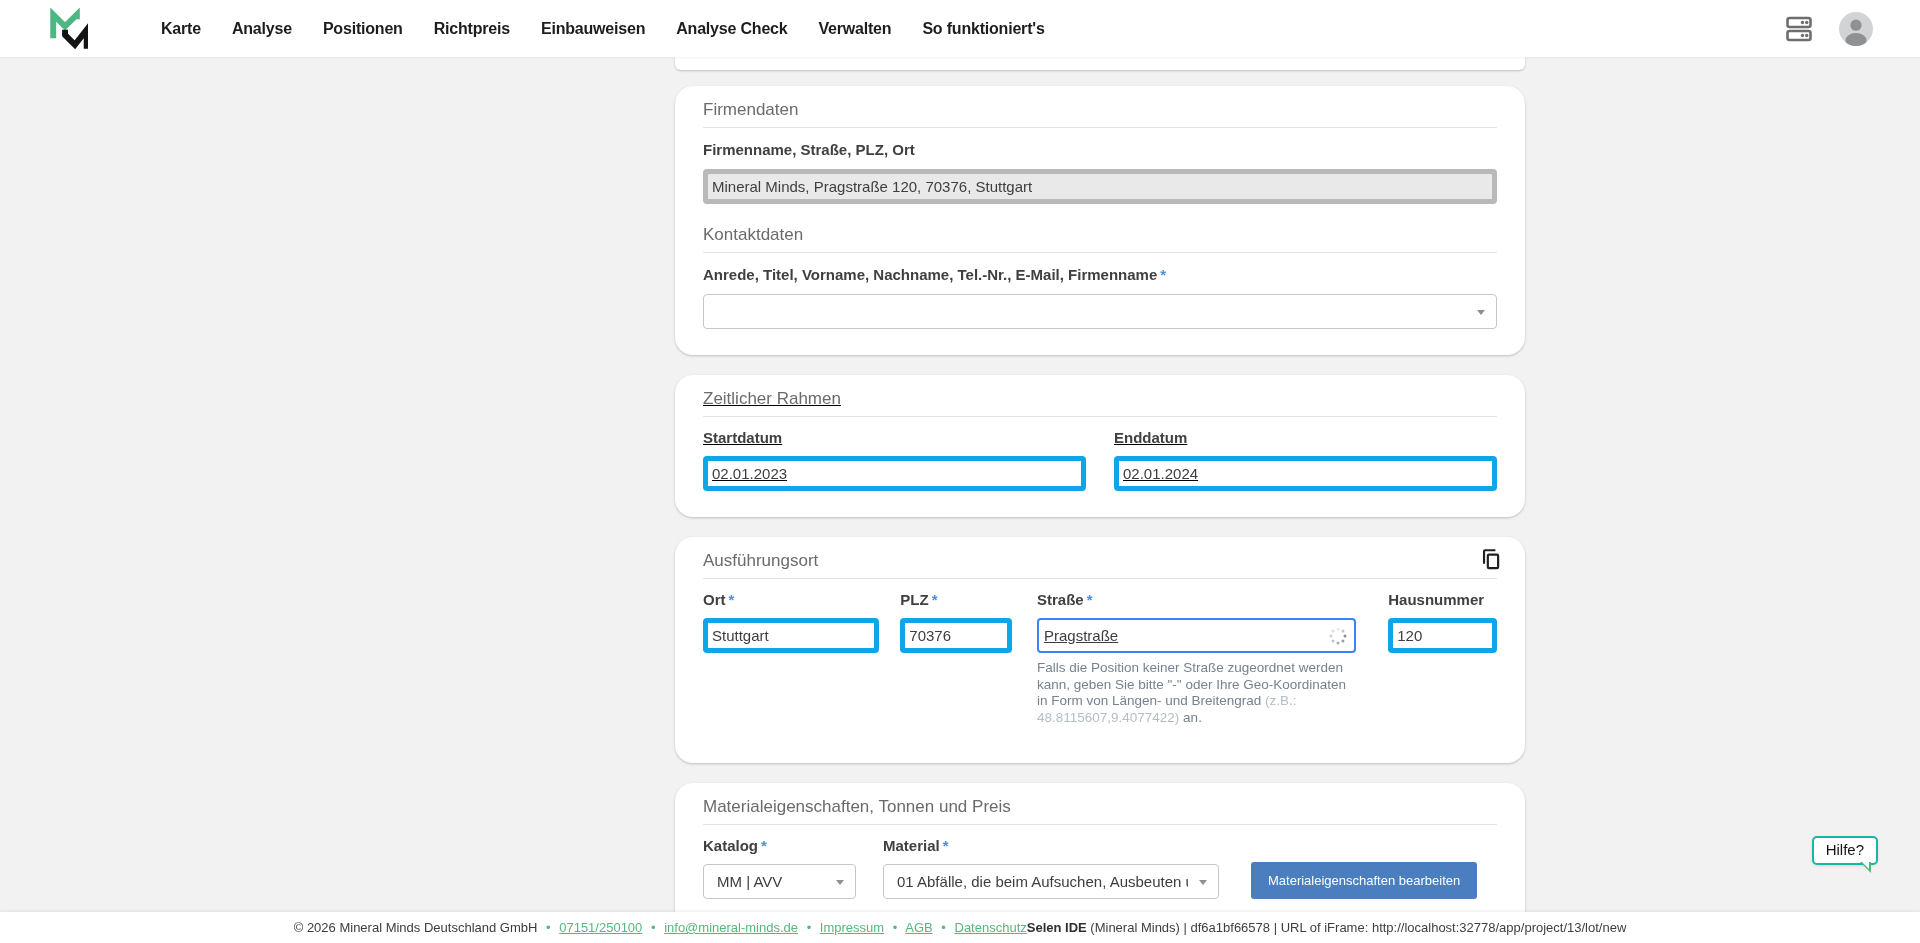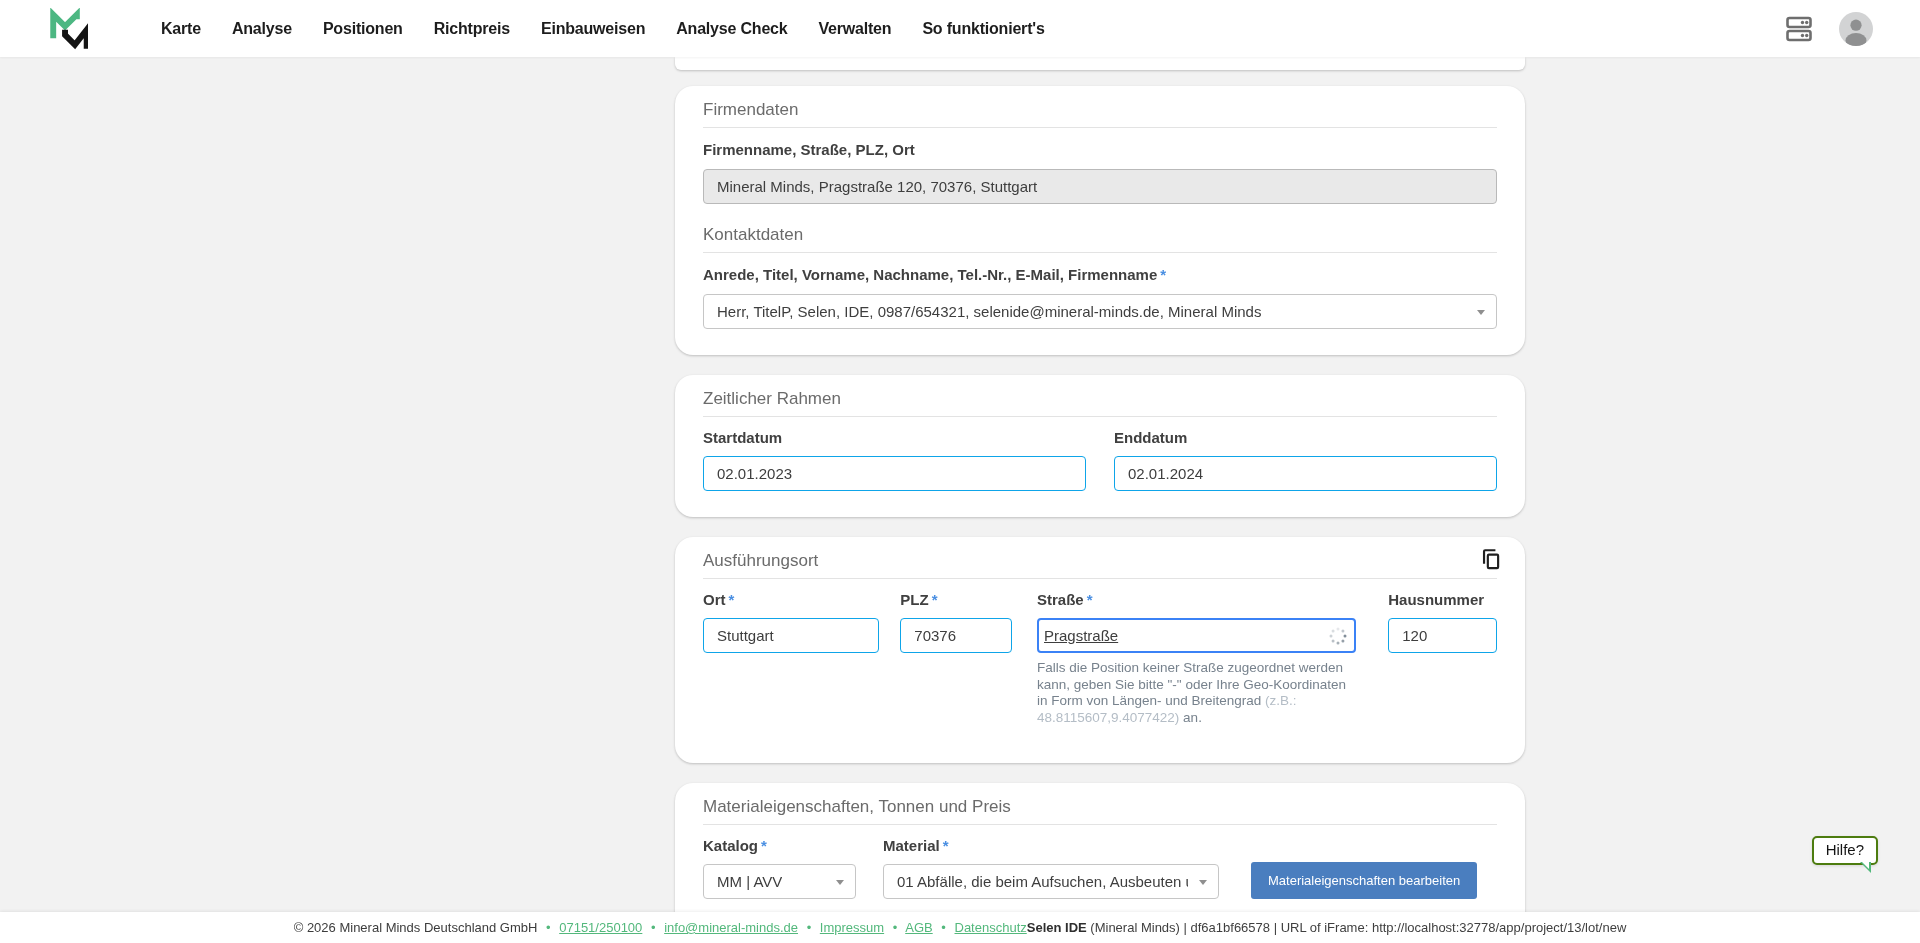--- a/index.html
+++ b/index.html
@@ -27,31 +27,31 @@
   .topbar-right { margin-left:auto; margin-right:46px; display:flex; align-items:center; gap:24px; }
   .icon-btn { background:none; border:none; padding:0; cursor:pointer; display:flex; align-items:center; }
   
   .card {
     position:absolute; left:675px; width:850px; background:#fff;
     border-radius:18px; padding:0 28px;
     box-shadow:0 1px 3px rgba(0,0,0,0.13), 0 1px 2px rgba(0,0,0,0.09);
   }
   .card-stub { top:57px; height:13px; border-radius:0 0 6px 6px; padding:0; }
   .card-company   { top:86px;  height:269px; }
-  .card-timeframe { top:375px; height:142px; }
+  .card-timeframe { top:375px; height:142px;text-decoration:underline; }
   .card-location  { top:537px; height:226px; }
   .card-material  { top:783px; height:170px; }
   .sec-title { padding-top:13px; font-size:17px; font-weight:400; color:#6b6b6b; line-height:22px; }
   .sec-title.mt { padding-top:20px; }
   .divider { height:1px; background:#e3e3e3; margin-top:6px; }
   .field-label { margin-top:13px; font-size:15px; font-weight:700; color:#404040; line-height:18px; }
   .field-label .req { color:#4a8fe2; margin-left:3px; }
   .txt {
-    display:block; width:100%; height:35px; border:1px solid #0ea5e9; border-radius:4px;
-    padding:0 13px; font-size:15px; color:#3e3e3e; background:#fff;
+    display:block; width:100%; height:35px; border:5px solid #0ea5e9; border-radius:4px;
+    padding:0 4px; font-size:15px; color:#3e3e3e; background:#fff;
     font-family:"Liberation Sans", sans-serif; outline:none;
   }
   .txt.readonly { background:#e9e9e9; border-color:#b9b9b9; color:#3e3e3e; }
   .txt.focused { border:2px solid #3b82f6; padding:0 5px;text-decoration:underline; }
   .mt10 { margin-top:10px; }
   .select {
     position:relative; height:35px; border:1px solid #c6c6c6; border-radius:4px;
     background:#fff; display:flex; align-items:center;
     padding:0 30px 0 13px; font-size:15px; color:#3e3e3e; cursor:pointer;
   }
@@ -78,21 +78,21 @@
     height:37px; background:#4a7ebf; color:#fff; border:none; border-radius:3px;
     font-size:13px; padding:0 17px; margin-left:32px; cursor:pointer;
     font-family:"Liberation Sans", sans-serif; white-space:nowrap;
   }
   .row-bottom { align-items:flex-end; }
   .w-katalog { width:153px; }
   .w-material { width:336px; margin-left:27px; }
   
   .help-bubble {
     position:absolute; right:42px; top:836px; z-index:25;
-    background:#fff; border:2px solid #4d7c0f; border-radius:5px;
+    background:#fff; border:2px solid #14b8a6; border-radius:5px;
     padding:3px 12px 5px; font-size:15px; color:#141414; cursor:pointer;
     box-shadow:0 1px 3px rgba(0,0,0,0.12);
   }
   .help-bubble:before {
     content:""; position:absolute; bottom:-10px; right:5px; width:0; height:0;
     border-top:11px solid #53b87c; border-left:11px solid transparent;
   }
   .help-bubble:after {
     content:""; position:absolute; bottom:-6px; right:7px; width:0; height:0;
     border-top:8px solid #fff; border-left:8px solid transparent;
@@ -159,21 +159,20 @@
   <div class="sec-title">Firmendaten</div>
   <div class="divider"></div>
   <div class="field-label">Firmenname, Straße, PLZ, Ort</div>
   <input class="txt readonly mt10" readonly="" value="Mineral Minds, Pragstraße 120, 70376, Stuttgart" style="">
   <div class="sec-title mt">Kontaktdaten</div>
   <div class="divider"></div>
   <div class="field-label">
     <span>Anrede, Titel, Vorname, Nachname, Tel.-Nr., E-Mail, Firmenname</span><span class="req">*</span>
   </div>
   <div class="select mt10">
-    <span class="val">Herr, TitelP, Selen, IDE, 0987/654321, selenide@mineral-minds.de, Mineral Minds</span>
     <span class="caret"></span>
   </div>
 </section>
 
 <section class="card card-timeframe">
   <div class="sec-title">Zeitlicher Rahmen</div>
   <div class="divider"></div>
   <div class="form-row">
     <div class="fcol grow">
       <div class="field-label">Startdatum</div>

